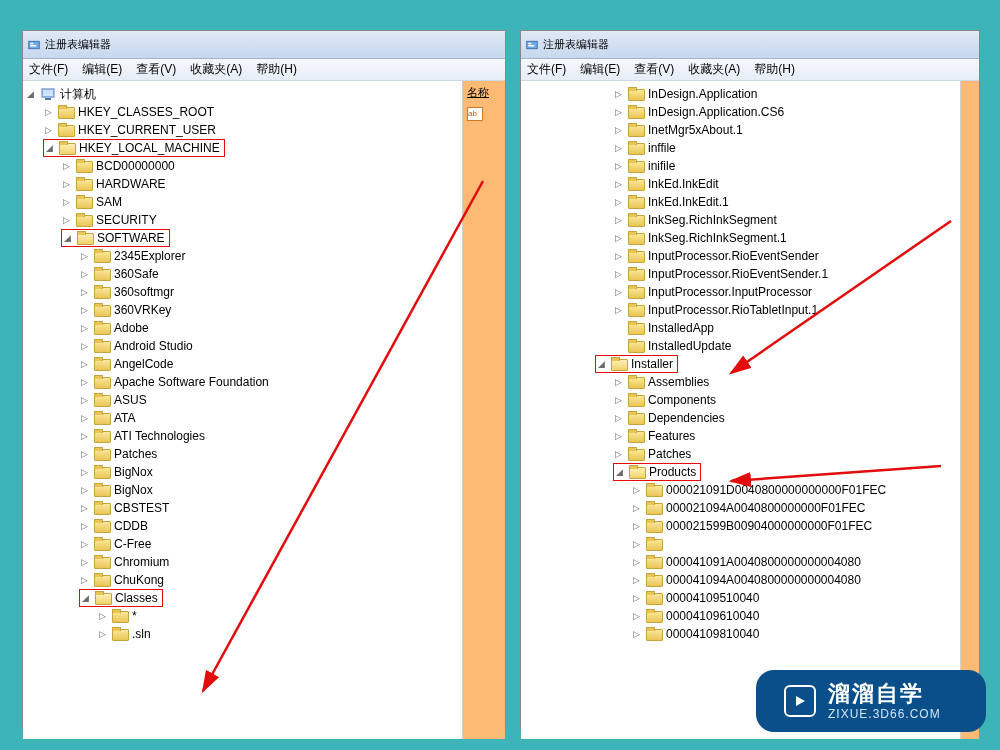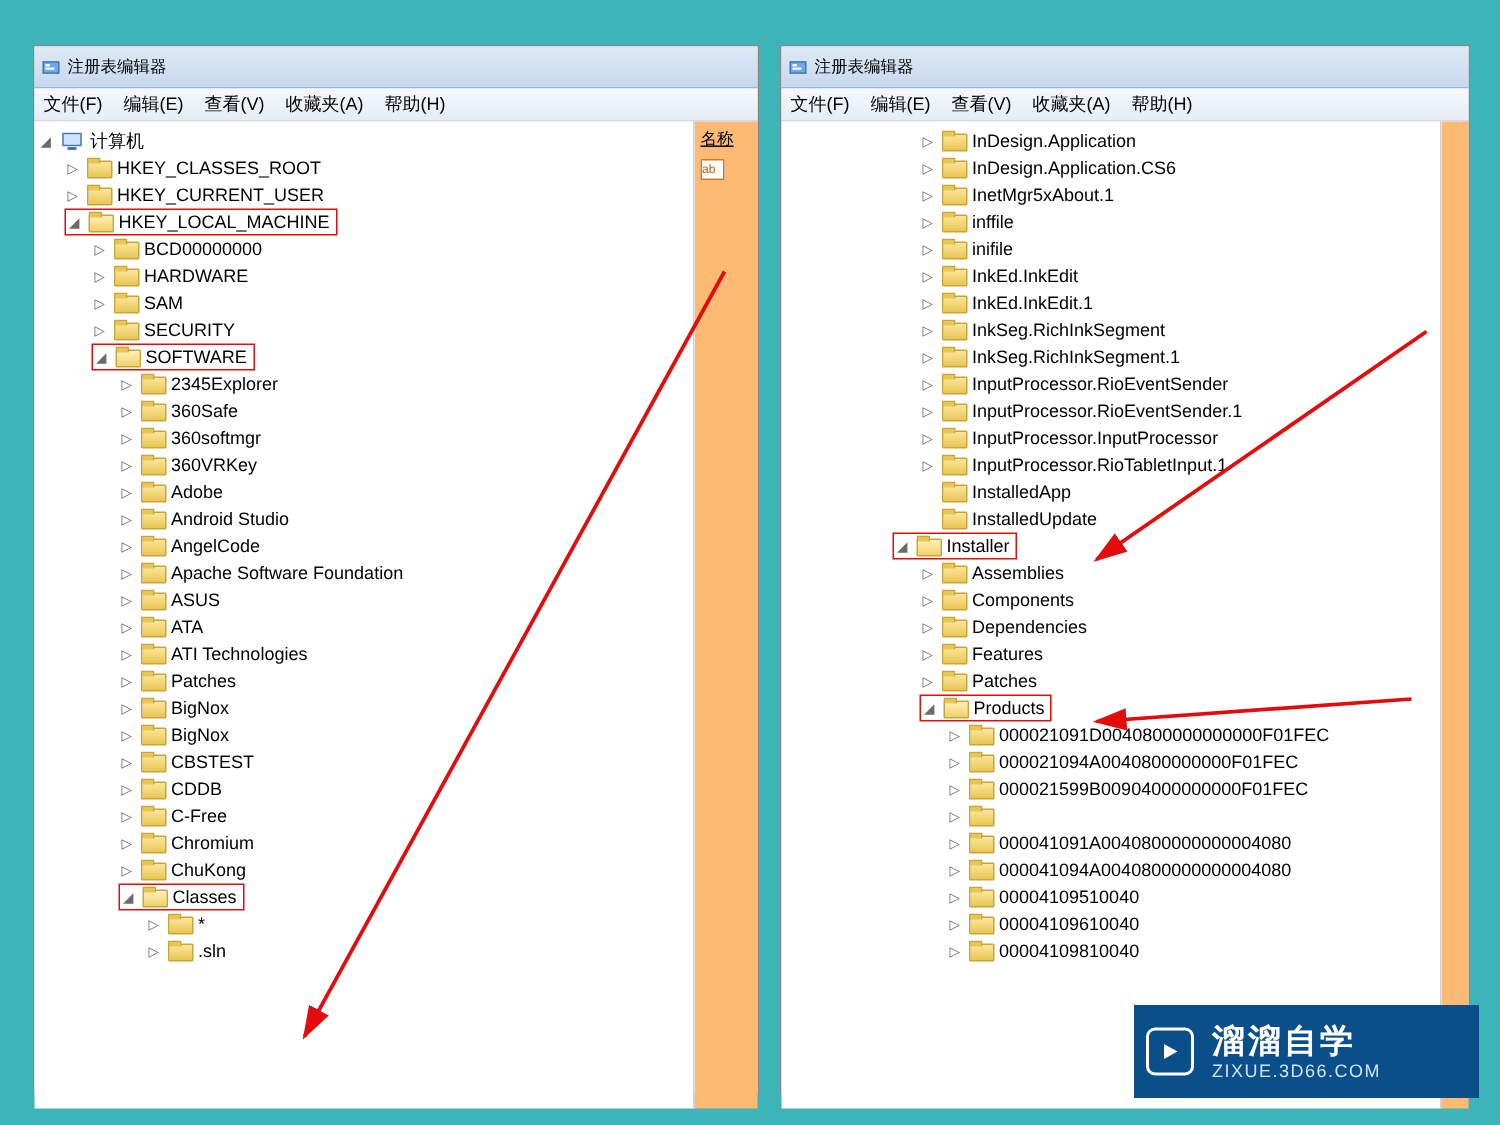--- a/index.html
+++ b/index.html
@@ -129,22 +129,23 @@
   }
 
   .watermark {
     position: absolute;
     right: 14px; bottom: 18px;
     width: 230px; height: 62px;
     background: #0a4f8a;
     color: #fff;
     display: flex;
     align-items: center;
-    padding: 0 8px;
+    padding: 0 28px;
     gap: 12px;
+    border-radius: 18px;
   }
   .watermark .play {
     width: 32px; height: 32px;
     border: 2px solid #fff;
     border-radius: 6px;
     display: flex; align-items: center; justify-content: center;
   }
   .watermark .txt { display: flex; flex-direction: column; line-height: 1.2; }
   .watermark .cn { font-size: 22px; font-weight: 600; letter-spacing: 2px; }
   .watermark .url { font-size: 12px; letter-spacing: 1px; color: #cfe3f4; }

